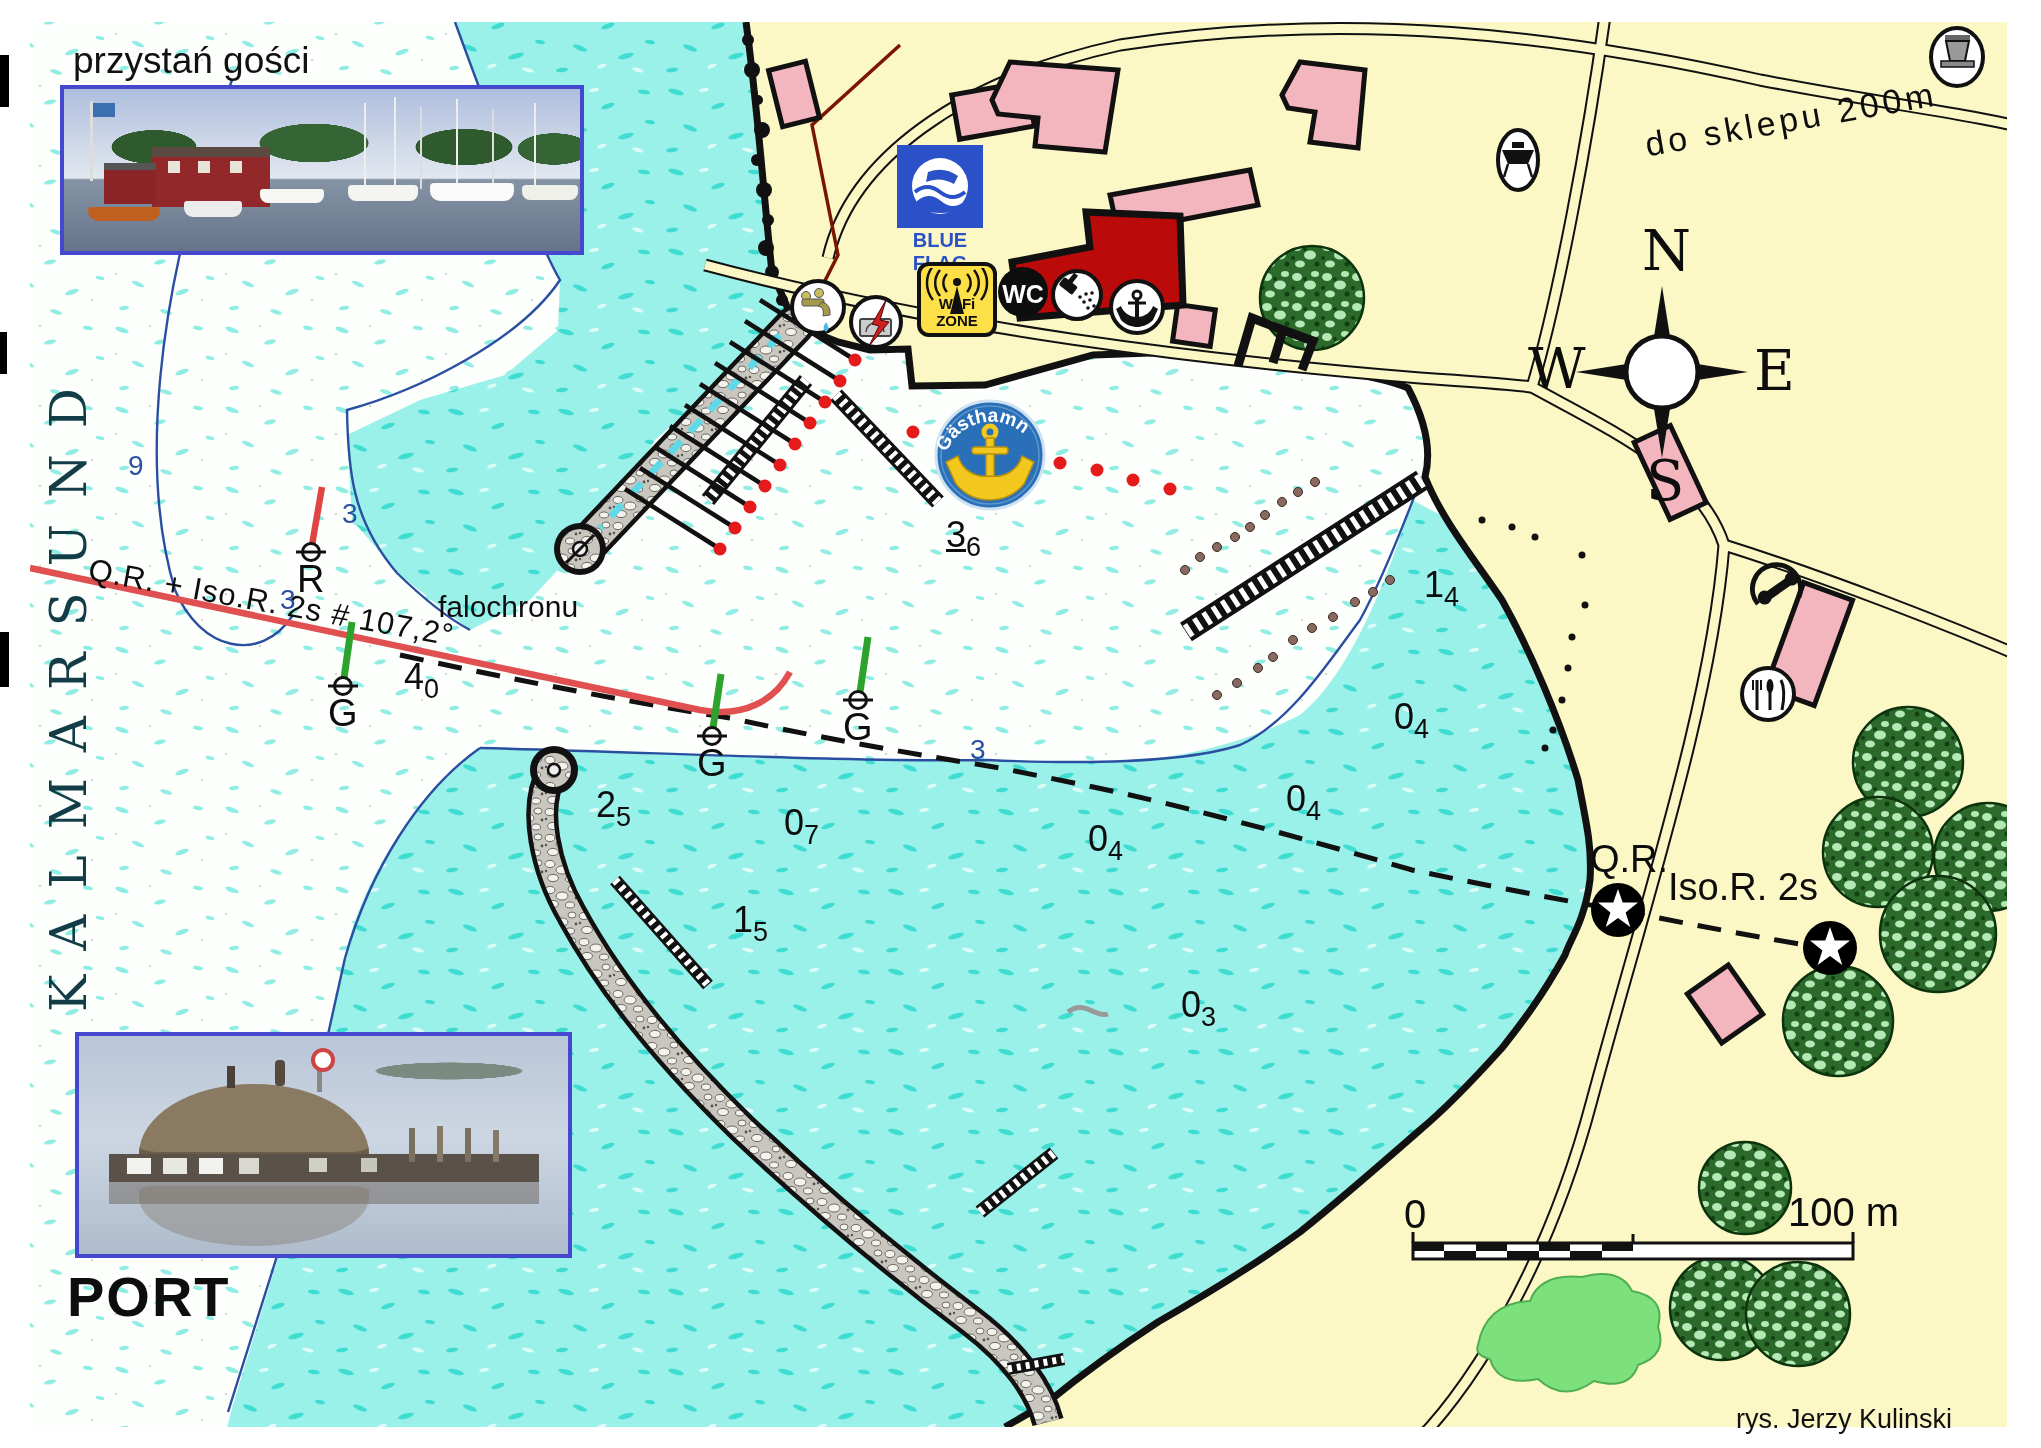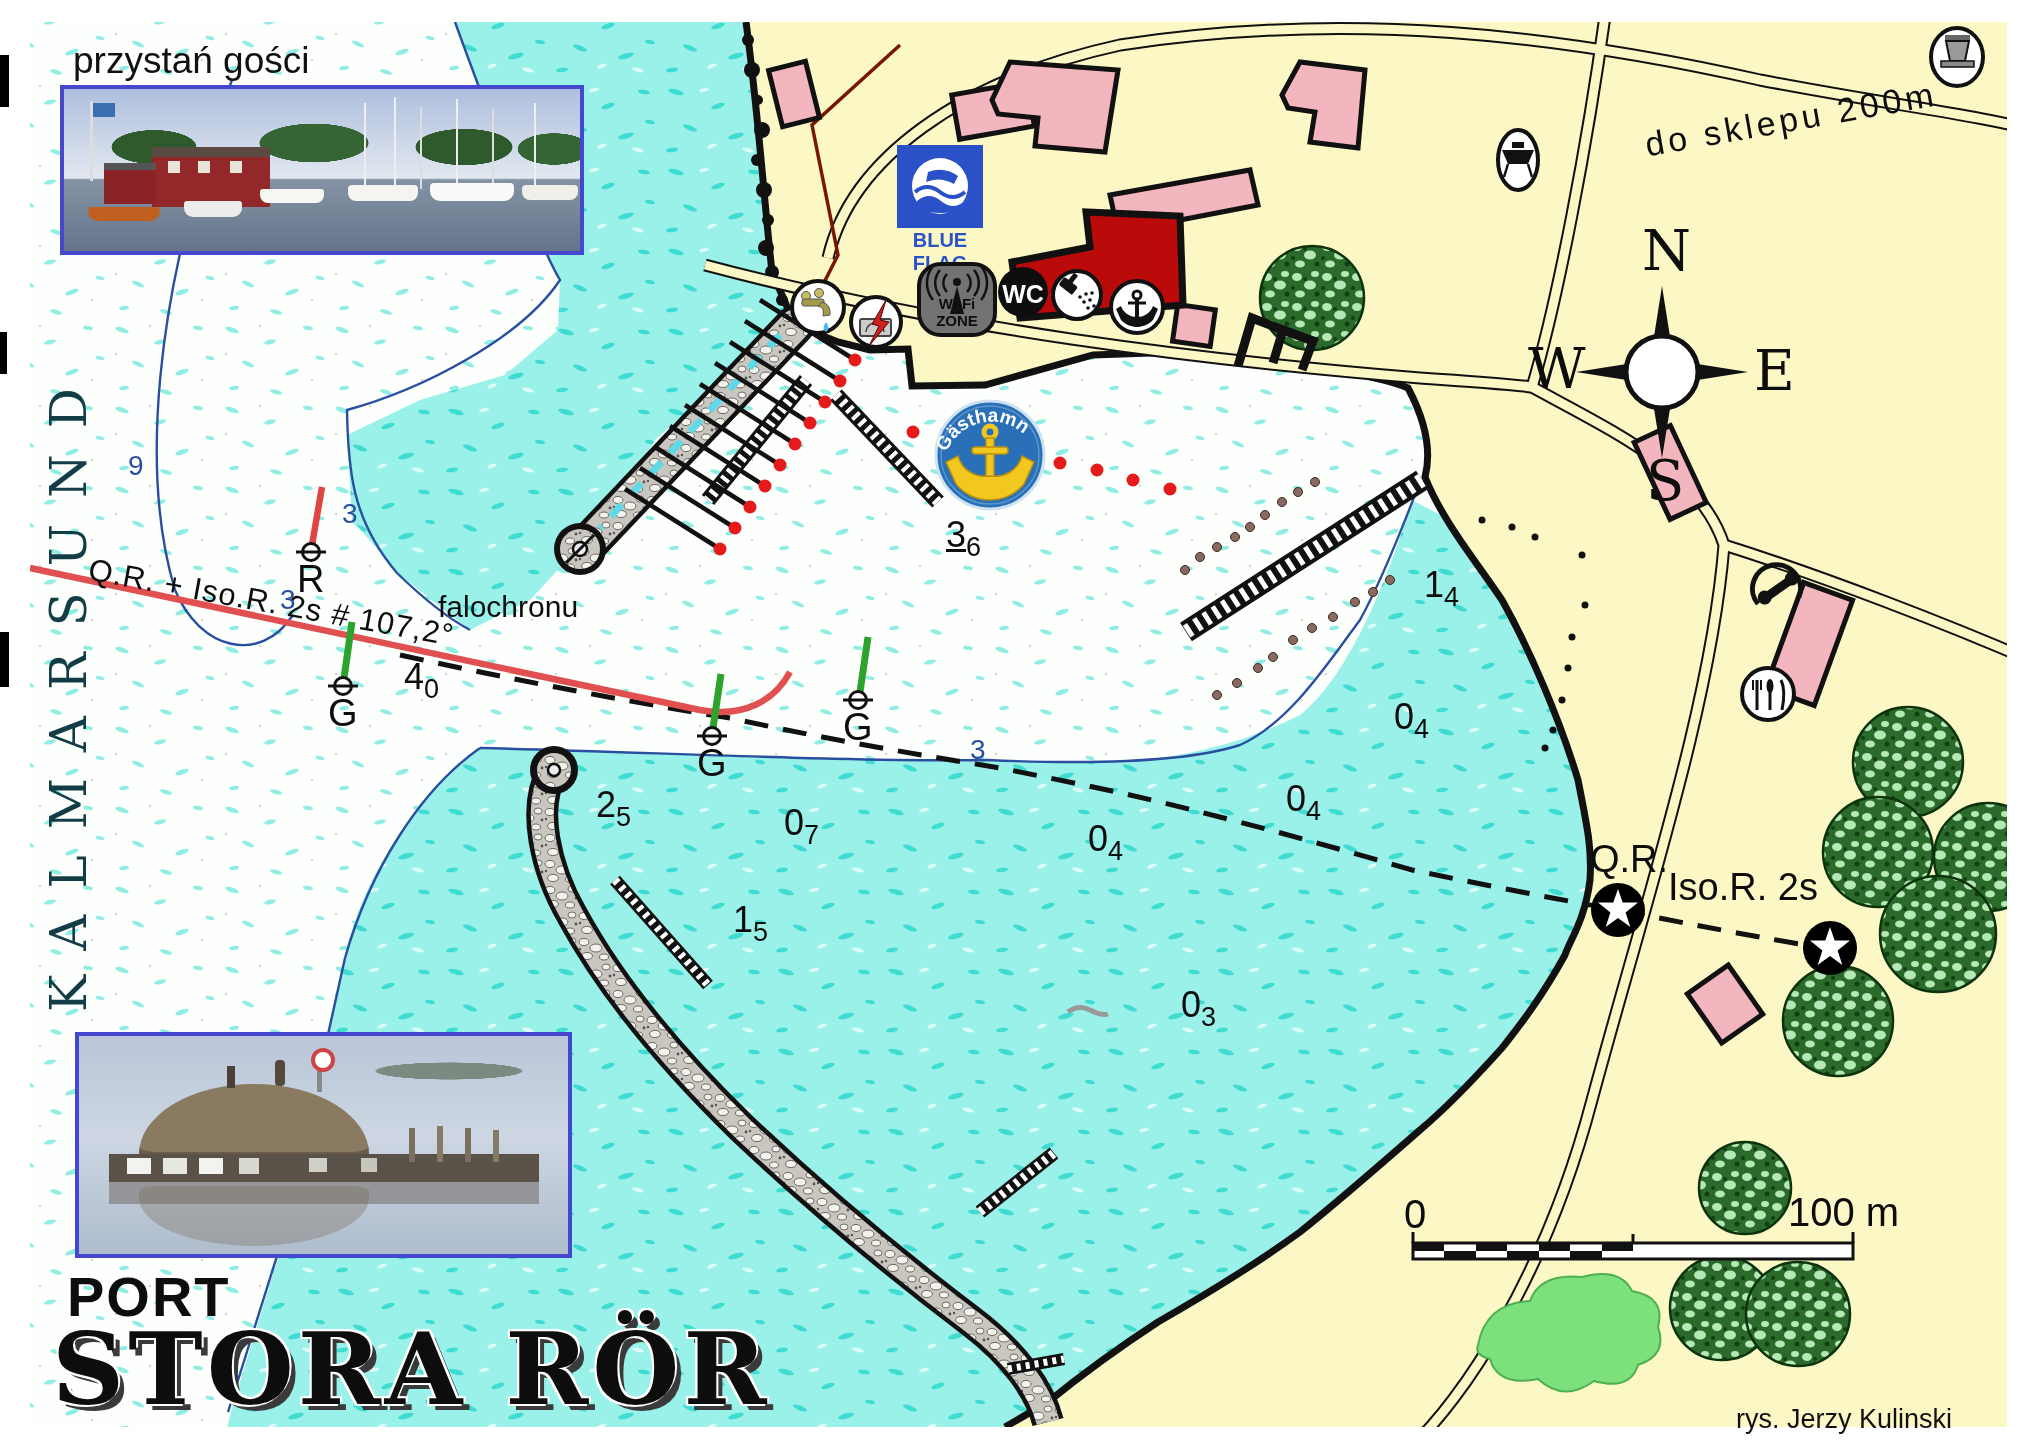--- a/index.html
+++ b/index.html
@@ -21,21 +21,21 @@
   #title-port{font-size:56px;font-weight:bold;color:#0d0d0d;letter-spacing:2px;margin-left:9px;}
   #title-main{font-size:100px;font-weight:bold;font-family:"DejaVu Serif",serif;color:#0d0d0d;letter-spacing:4px;white-space:nowrap;
               text-shadow:-2px -2px 0 #fff,2px -2px 0 #fff,-2px 2px 0 #fff,6px 6px 0 #3a3a3a;}
   #credit{font-size:27px;color:#111;}
   .compass-letter{position:absolute;font-family:"DejaVu Serif",serif;font-size:56px;color:#0d0d0d;}
   .scale-label{position:absolute;font-size:40px;color:#0d0d0d;white-space:nowrap;}
   
   .photo{position:absolute;border:4px solid #4547cf;box-sizing:border-box;overflow:hidden;}
   .photo *{position:absolute;}
   #blueflag-label{font-size:20px;font-weight:bold;color:#2b51c8;letter-spacing:0px;}
-  #wifi-box{background:#737373;border:4px solid #111;border-radius:24px;box-sizing:border-box;}
+  #wifi-box{background:#fde047;border:4px solid #111;border-radius:12px;box-sizing:border-box;}
   #wifi-label{position:absolute;left:0;right:0;bottom:4px;text-align:center;font-size:15px;font-weight:bold;color:#0d0d0d;}
   #wc-label{position:absolute;font-size:25px;font-weight:bold;color:#fff;text-align:center;}
 </style>
 </head>
 <body>
 
 <div id="stage">
 
 <svg class="abs" style="left:0;top:0" width="2041" height="1448" viewBox="0 0 2041 1448">
   <defs>
@@ -522,21 +522,20 @@
 
 <div class="abs compass-letter" style="left:1642px;top:218px;">N</div>
 <div class="abs compass-letter" style="left:1528px;top:336px;">W</div>
 <div class="abs compass-letter" style="left:1754px;top:338px;">E</div>
 <div class="abs compass-letter" style="left:1646px;top:448px;">S</div>
 
 <div class="abs scale-label" style="left:1404px;top:1192px;">0</div>
 <div class="abs scale-label" style="left:1788px;top:1190px;">100 m</div>
 
 <div class="abs" id="title-port" style="left:58px;top:1264px;">PORT</div>
-<div class="abs" id="title-main" style="left:52px;top:1310px;">STORA RÖR</div>
 <div class="abs" id="credit" style="left:1736px;top:1404px;">rys. Jerzy Kulinski</div>
 
 <div id="gen-layer" class="abs" style="left:0;top:0;width:100%;height:100%;pointer-events:none;">
       <div class="depth-label" style="left: 946px; top: 514px; text-decoration: underline;"><span>3</span><span class="frac">6</span></div>
       <div class="depth-label" style="left: 404px; top: 656px;"><span>4</span><span class="frac">0</span></div>
       <div class="depth-label" style="left: 1424px; top: 564px;"><span>1</span><span class="frac">4</span></div>
       <div class="depth-label" style="left: 596px; top: 784px;"><span>2</span><span class="frac">5</span></div>
       <div class="depth-label" style="left: 784px; top: 802px;"><span>0</span><span class="frac">7</span></div>
       <div class="depth-label" style="left: 1394px; top: 696px;"><span>0</span><span class="frac">4</span></div>
       <div class="depth-label" style="left: 1286px; top: 778px;"><span>0</span><span class="frac">4</span></div>

